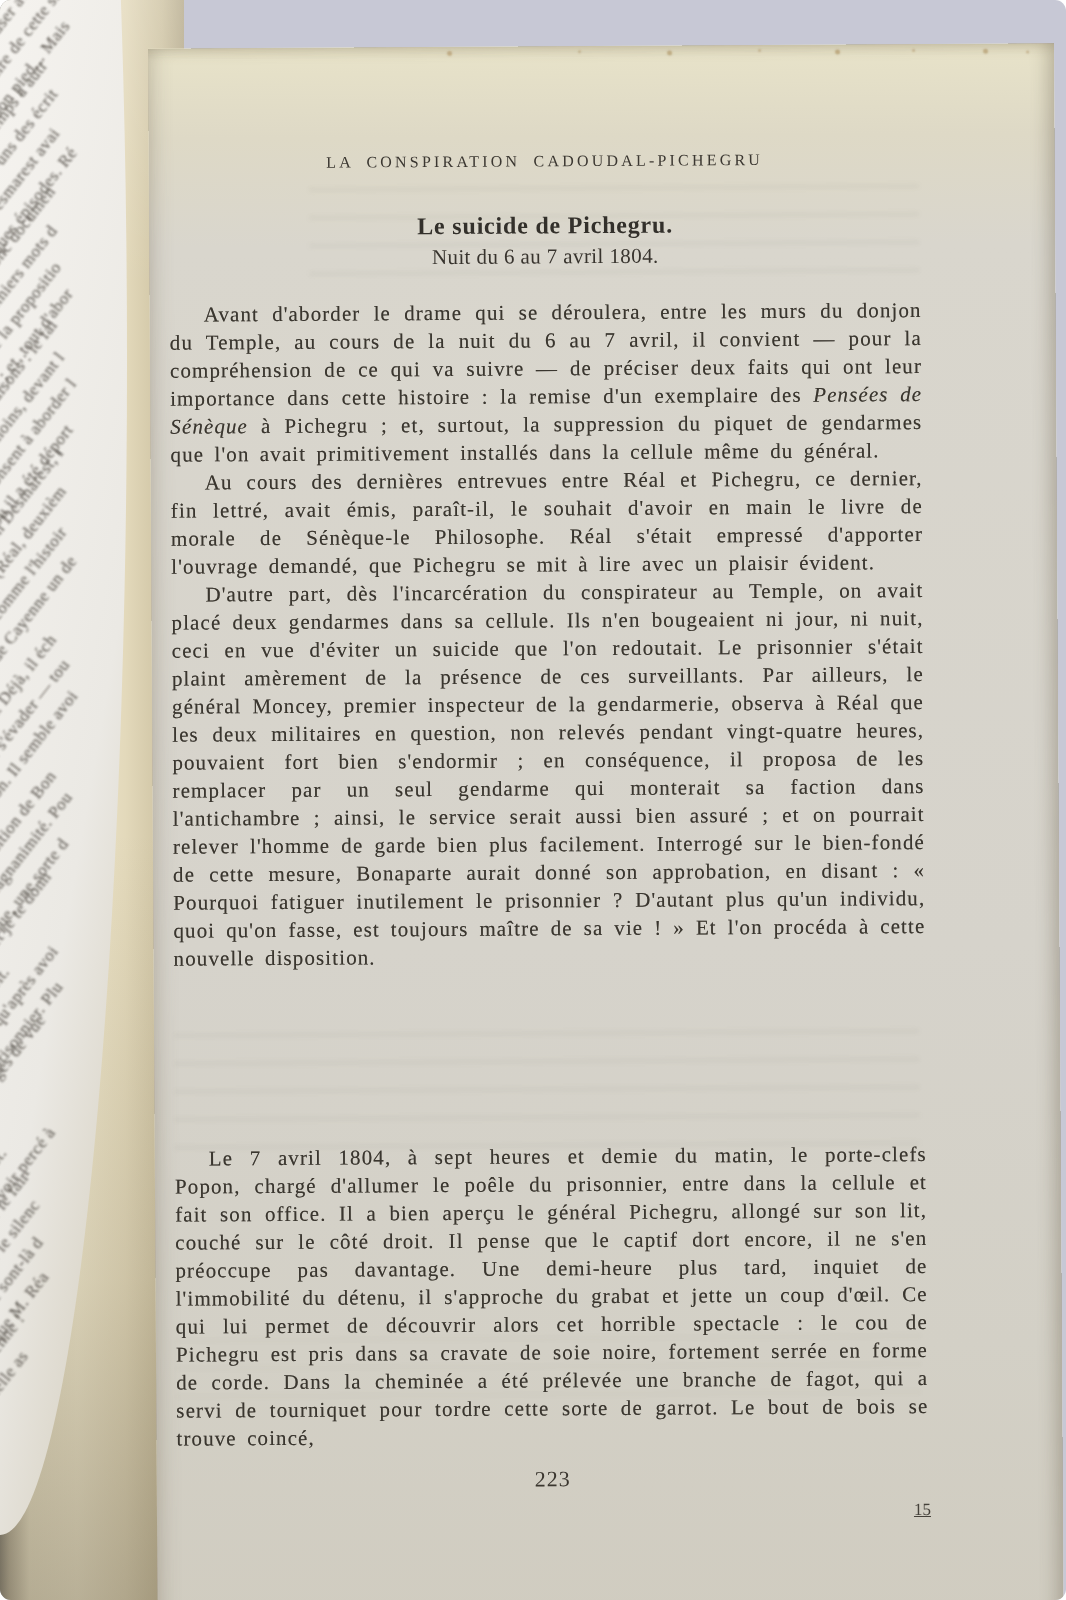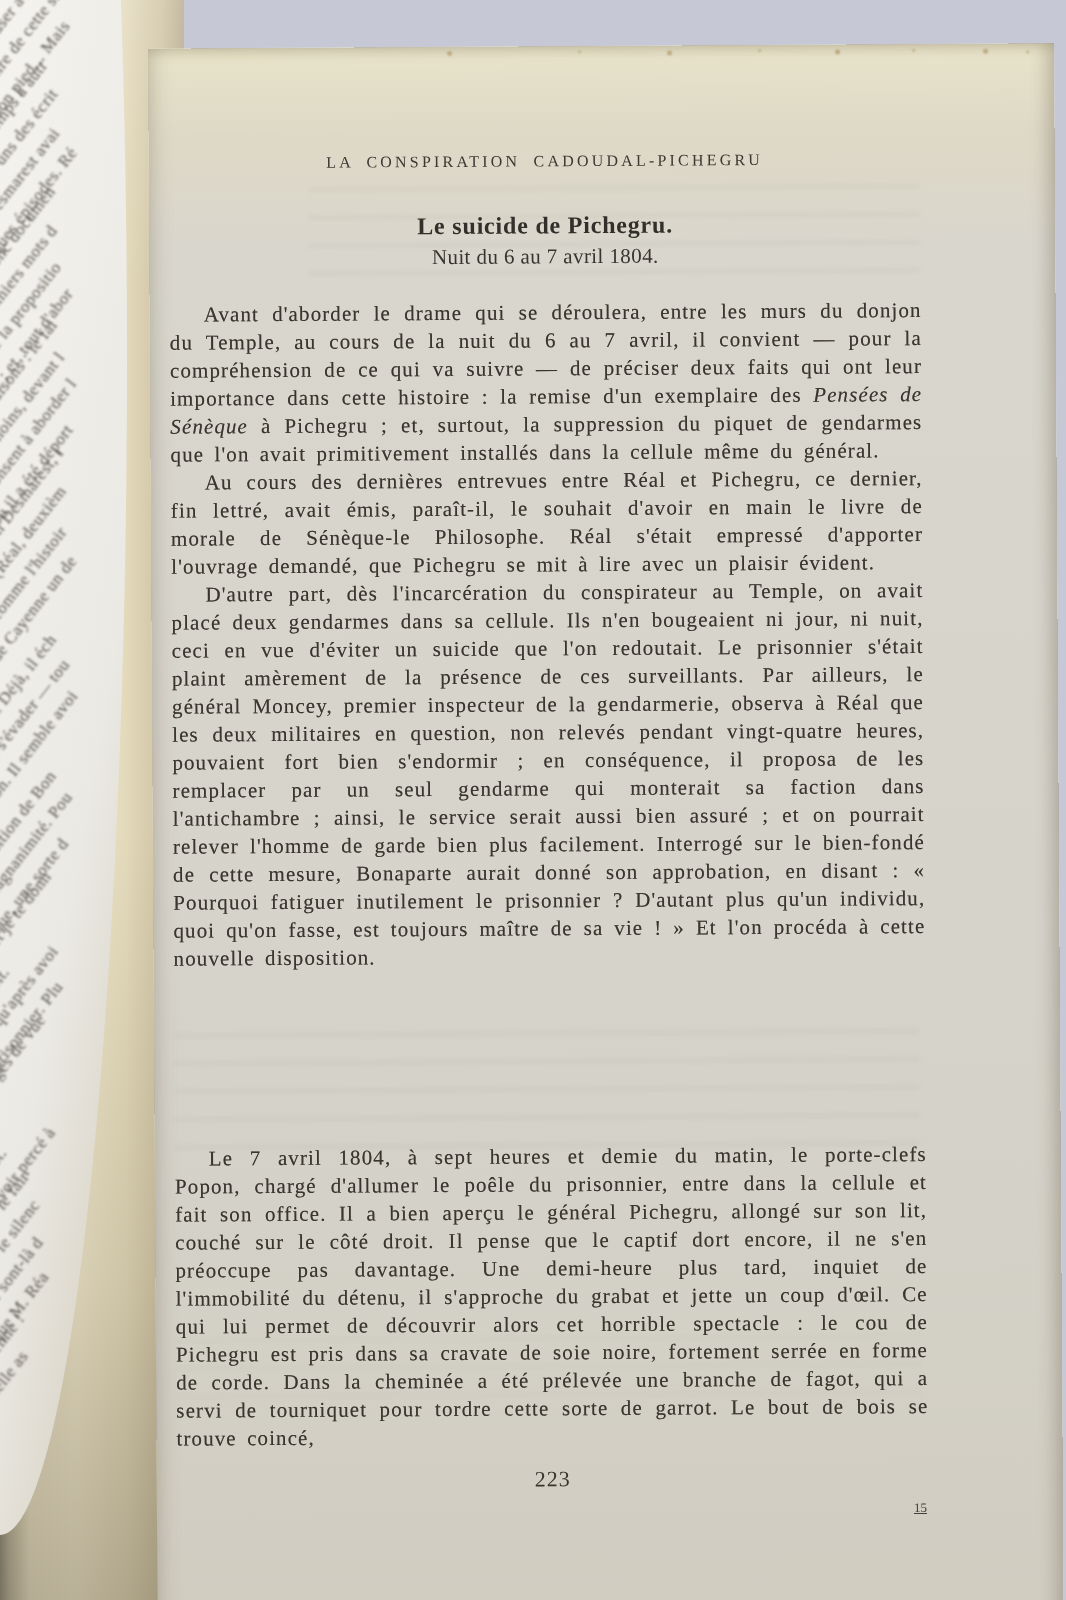--- a/index.html
+++ b/index.html
@@ -72,27 +72,27 @@
   .body-text p{margin:0;text-indent:34px;}
   .body-text .it{font-style:italic;}
   .body-text-2{top:1096px;}
 
   .page-number{
     position:absolute;top:1420px;left:20px;width:752px;text-align:center;
     font-size:22px;color:#3a362f;letter-spacing:1px;
   }
   .signature-mark{
     position:absolute;top:1456px;left:757px;
-    font-size:13px;color:#45413a;text-decoration:underline;
+    font-size:17px;color:#45413a;text-decoration:underline;
   }
 </style>
 </head>
 <body>
 
-<div class="canvas" style="background: rgb(199, 200, 213);">
+<div class="canvas" style="background: rgb(199, 200, 213); border-radius: 11px;">
 
   <div class="gutter-band"></div>
 
   <div class="left-page">
     <div id="fragments">
         <div class="frag" style="top: 4px; left: -24px;">x 1er</div>
         <div class="frag" style="top: 38px; left: -18px;">Causer avec lui</div>
         <div class="frag" style="top: 72px; left: -12px;">faire de cette si</div>
         <div class="frag" style="top: 106px; left: -6px;">bon pied... Mais</div>
         <div class="frag" style="top: 140px; left: -24px;">de temps à autr</div>

